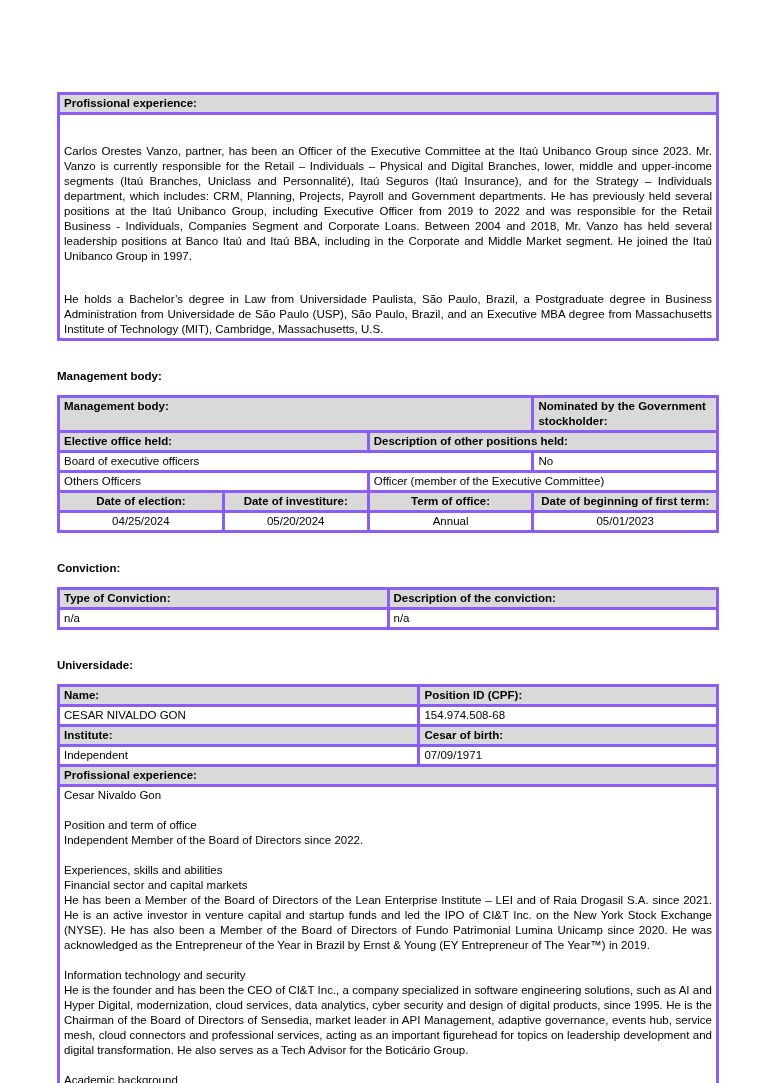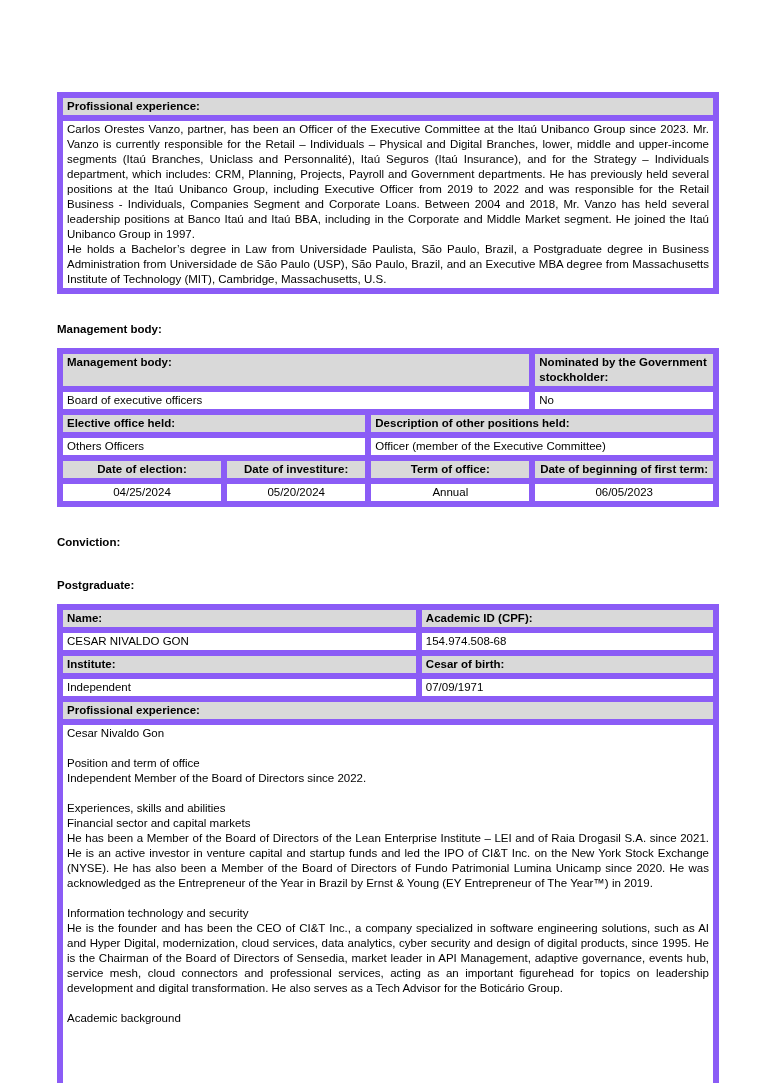--- a/index.html
+++ b/index.html
@@ -15,41 +15,41 @@
     overflow: hidden;
   }
   table.tbl {
     border-collapse: collapse;
     width: 100%;
     table-layout: fixed;
     font-size: 11.5px;
     line-height: 15px;
   }
   table.tbl td {
-    border: 6px solid #8b5cf6;
+    border: 3px solid #8b5cf6;
     padding: 1px 4px;
     vertical-align: top;
     word-wrap: break-word;
   }
   .hdr { background: #d9d9d9; font-weight: bold; }
   .center { text-align: center; }
   .vmid { vertical-align: middle !important; border-radius: 6px; }
   .section-label {
     font-size: 11.5px;
     line-height: 15px;
     font-weight: bold;
     margin: 28px 0 11px 0;
   }
   .first-table { margin-top: 0; }
   .bio {
     white-space: pre-wrap;
     text-align: justify;
     min-height: 374px;
   }
-  .para { text-align: justify; }
+  .para { text-align: justify; margin-top: 28px; }
 </style>
 </head>
 <body>
 
 <div class="page">
 
   <table class="tbl first-table">
     <tbody>
       <tr>
         <td class="hdr">Profissional experience:</td>
@@ -71,60 +71,76 @@
       <col style="width:22%">
       <col style="width:25%">
       <col style="width:28%">
     </colgroup>
     <tbody>
       <tr>
         <td class="hdr" colspan="3">Management body:</td>
         <td class="hdr">Nominated by the Government stockholder:</td>
       </tr>
       <tr>
+        <td class="hdr" colspan="2">Elective office held:</td>
+        <td class="hdr" colspan="2">Description of other positions held:</td>
+      </tr>
+      <tr>
         <td colspan="3">Board of executive officers</td>
         <td>No</td>
-      </tr>
-      <tr>
-        <td class="hdr" colspan="2">Elective office held:</td>
-        <td class="hdr" colspan="2">Description of other positions held:</td>
       </tr>
       <tr>
         <td colspan="2">Others Officers</td>
         <td colspan="2">Officer (member of the Executive Committee)</td>
       </tr>
       <tr>
         <td class="hdr center vmid">Date of election:</td>
         <td class="hdr center vmid">Date of investiture:</td>
         <td class="hdr center vmid">Term of office:</td>
         <td class="hdr center vmid">Date of beginning of first term:</td>
       </tr>
       <tr>
         <td class="center">04/25/2024</td>
         <td class="center">05/20/2024</td>
         <td class="center">Annual</td>
-        <td class="center">06/05/2023</td>
+        <td class="center">05/01/2023</td>
       </tr>
     </tbody>
   </table>
 
   <div class="section-label">Conviction:</div>
 
+  <table class="tbl">
+    <colgroup>
+      <col style="width:50%">
+      <col style="width:50%">
+    </colgroup>
+    <tbody>
+      <tr>
+        <td class="hdr">Type of Conviction:</td>
+        <td class="hdr">Description of the conviction:</td>
+      </tr>
+      <tr>
+        <td>n/a</td>
+        <td>n/a</td>
+      </tr>
+    </tbody>
+  </table>
 
-  <div class="section-label">Postgraduate:</div>
+  <div class="section-label">Universidade:</div>
 
   <table class="tbl">
     <colgroup>
       <col style="width:54.7%">
       <col style="width:45.3%">
     </colgroup>
     <tbody>
       <tr>
         <td class="hdr">Name:</td>
-        <td class="hdr">Academic ID (CPF):</td>
+        <td class="hdr">Position ID (CPF):</td>
       </tr>
       <tr>
         <td>CESAR NIVALDO GON</td>
         <td>154.974.508-68</td>
       </tr>
       <tr>
         <td class="hdr">Institute:</td>
         <td class="hdr">Cesar of birth:</td>
       </tr>
       <tr>

